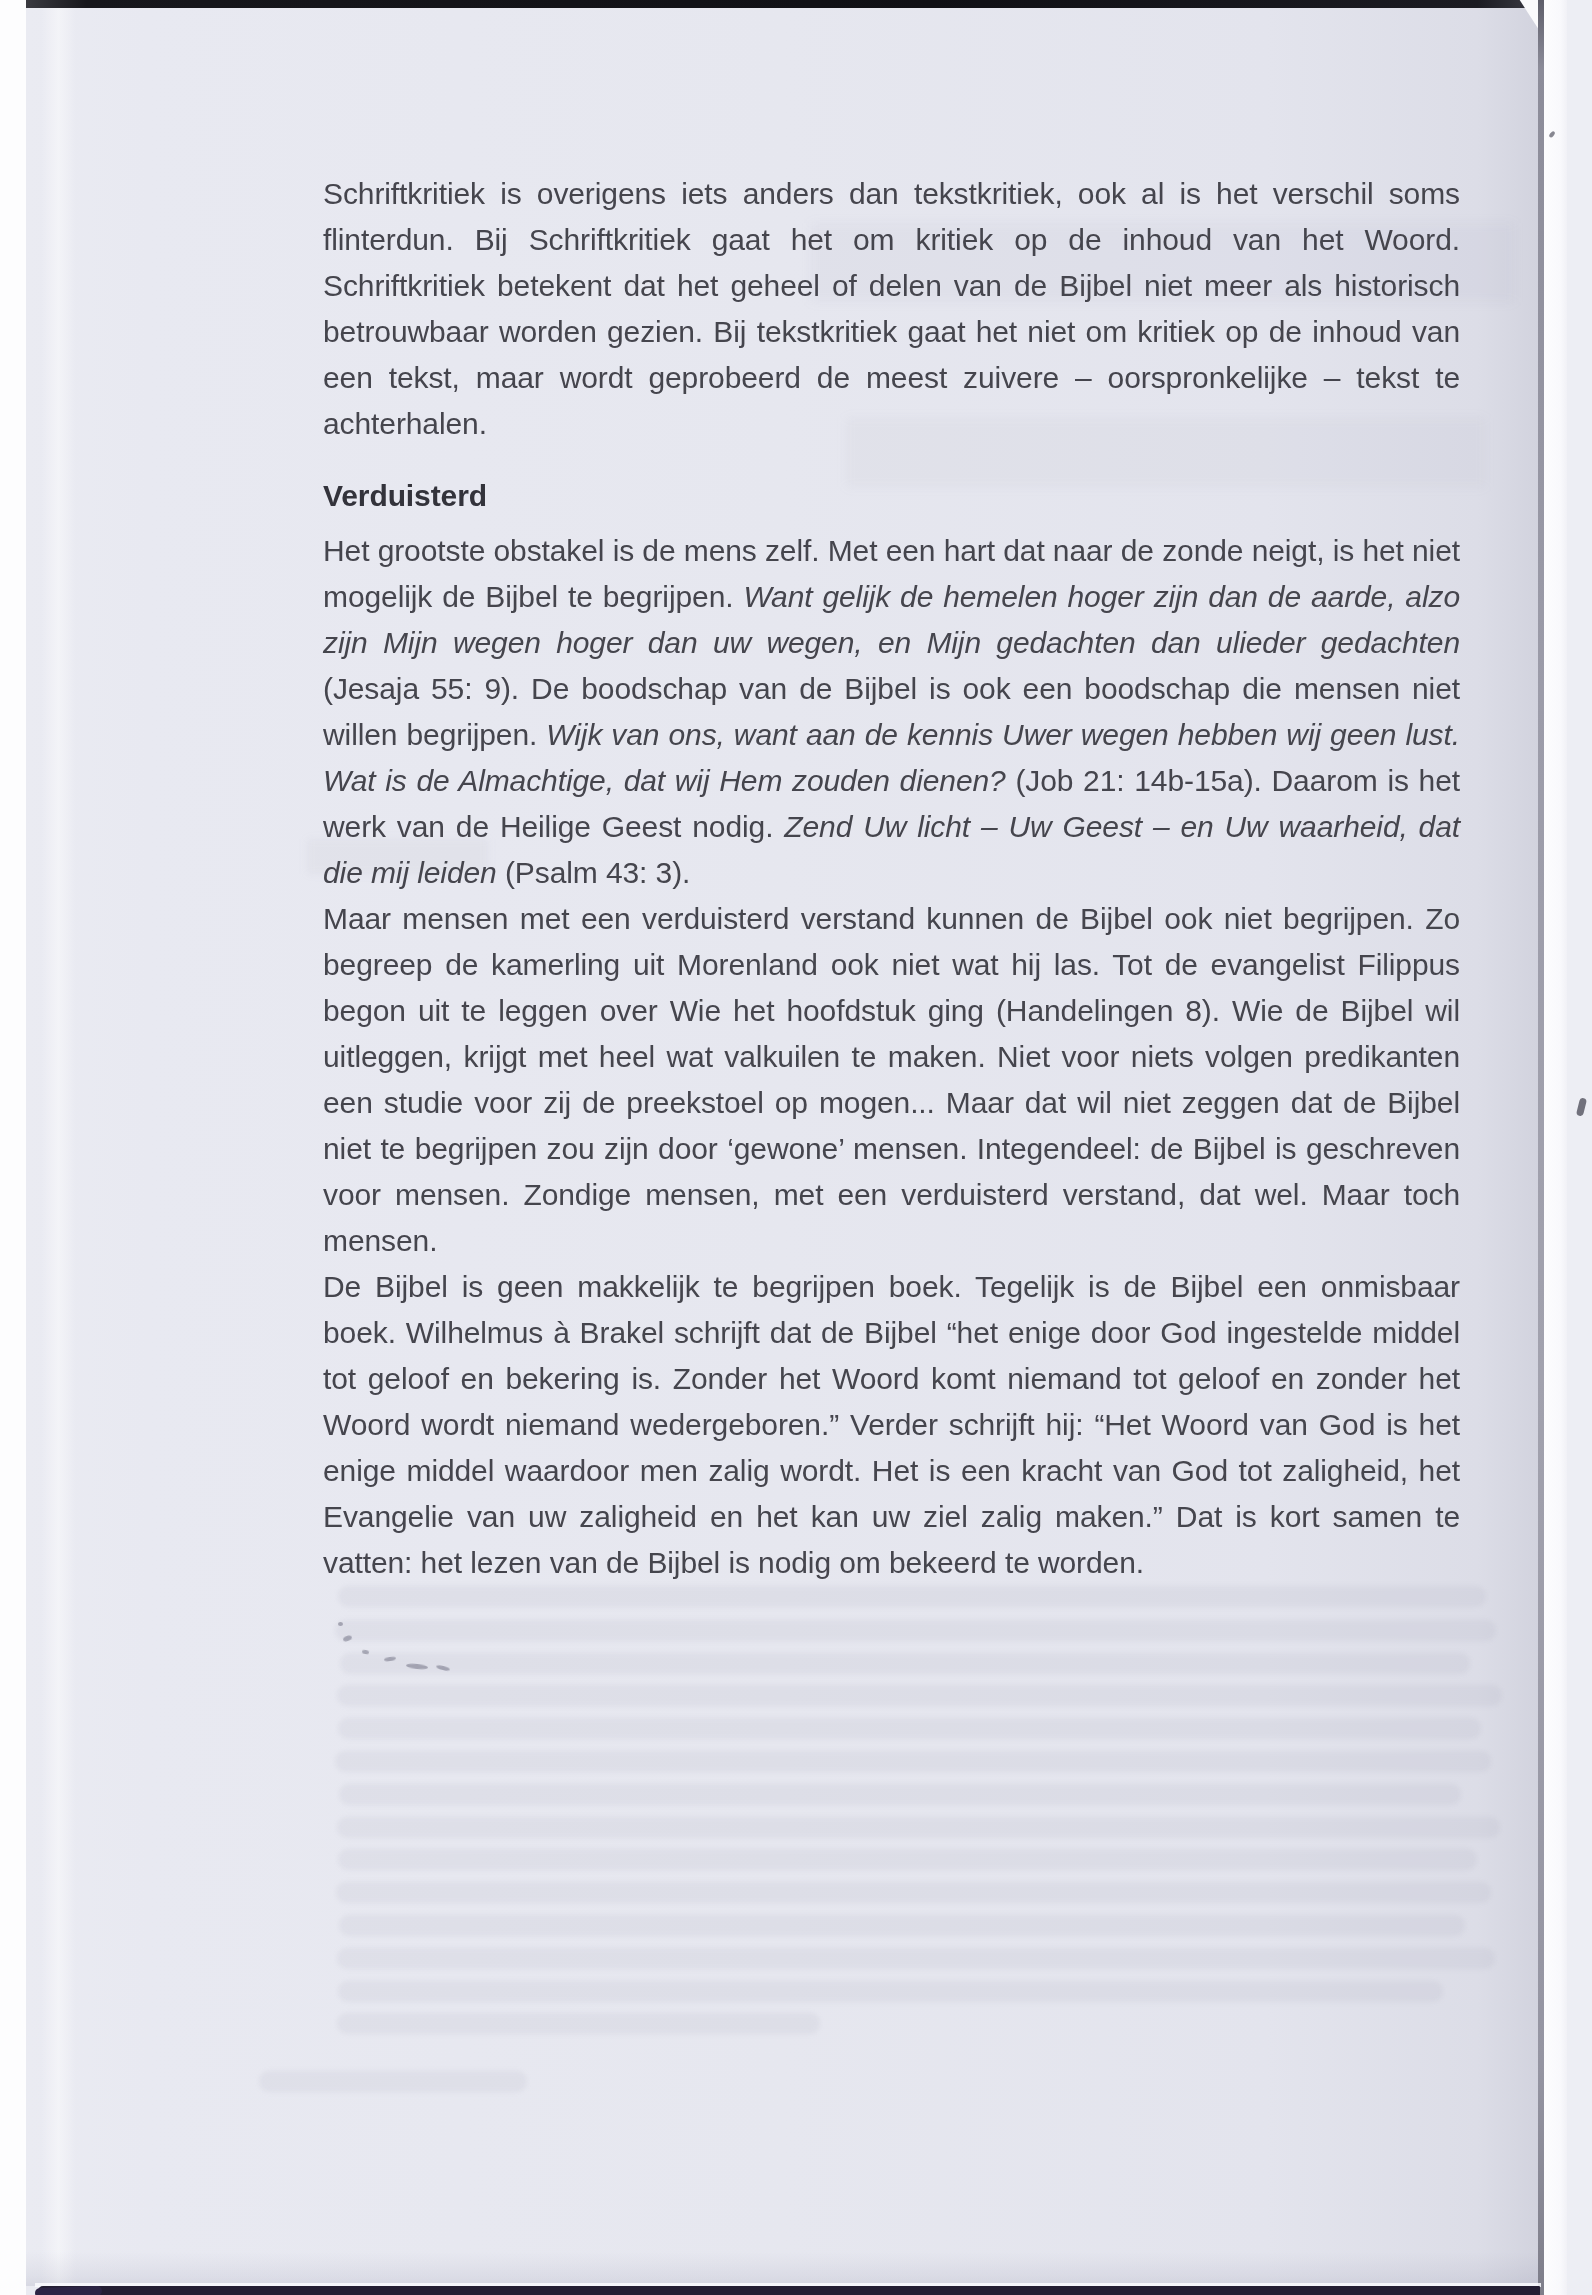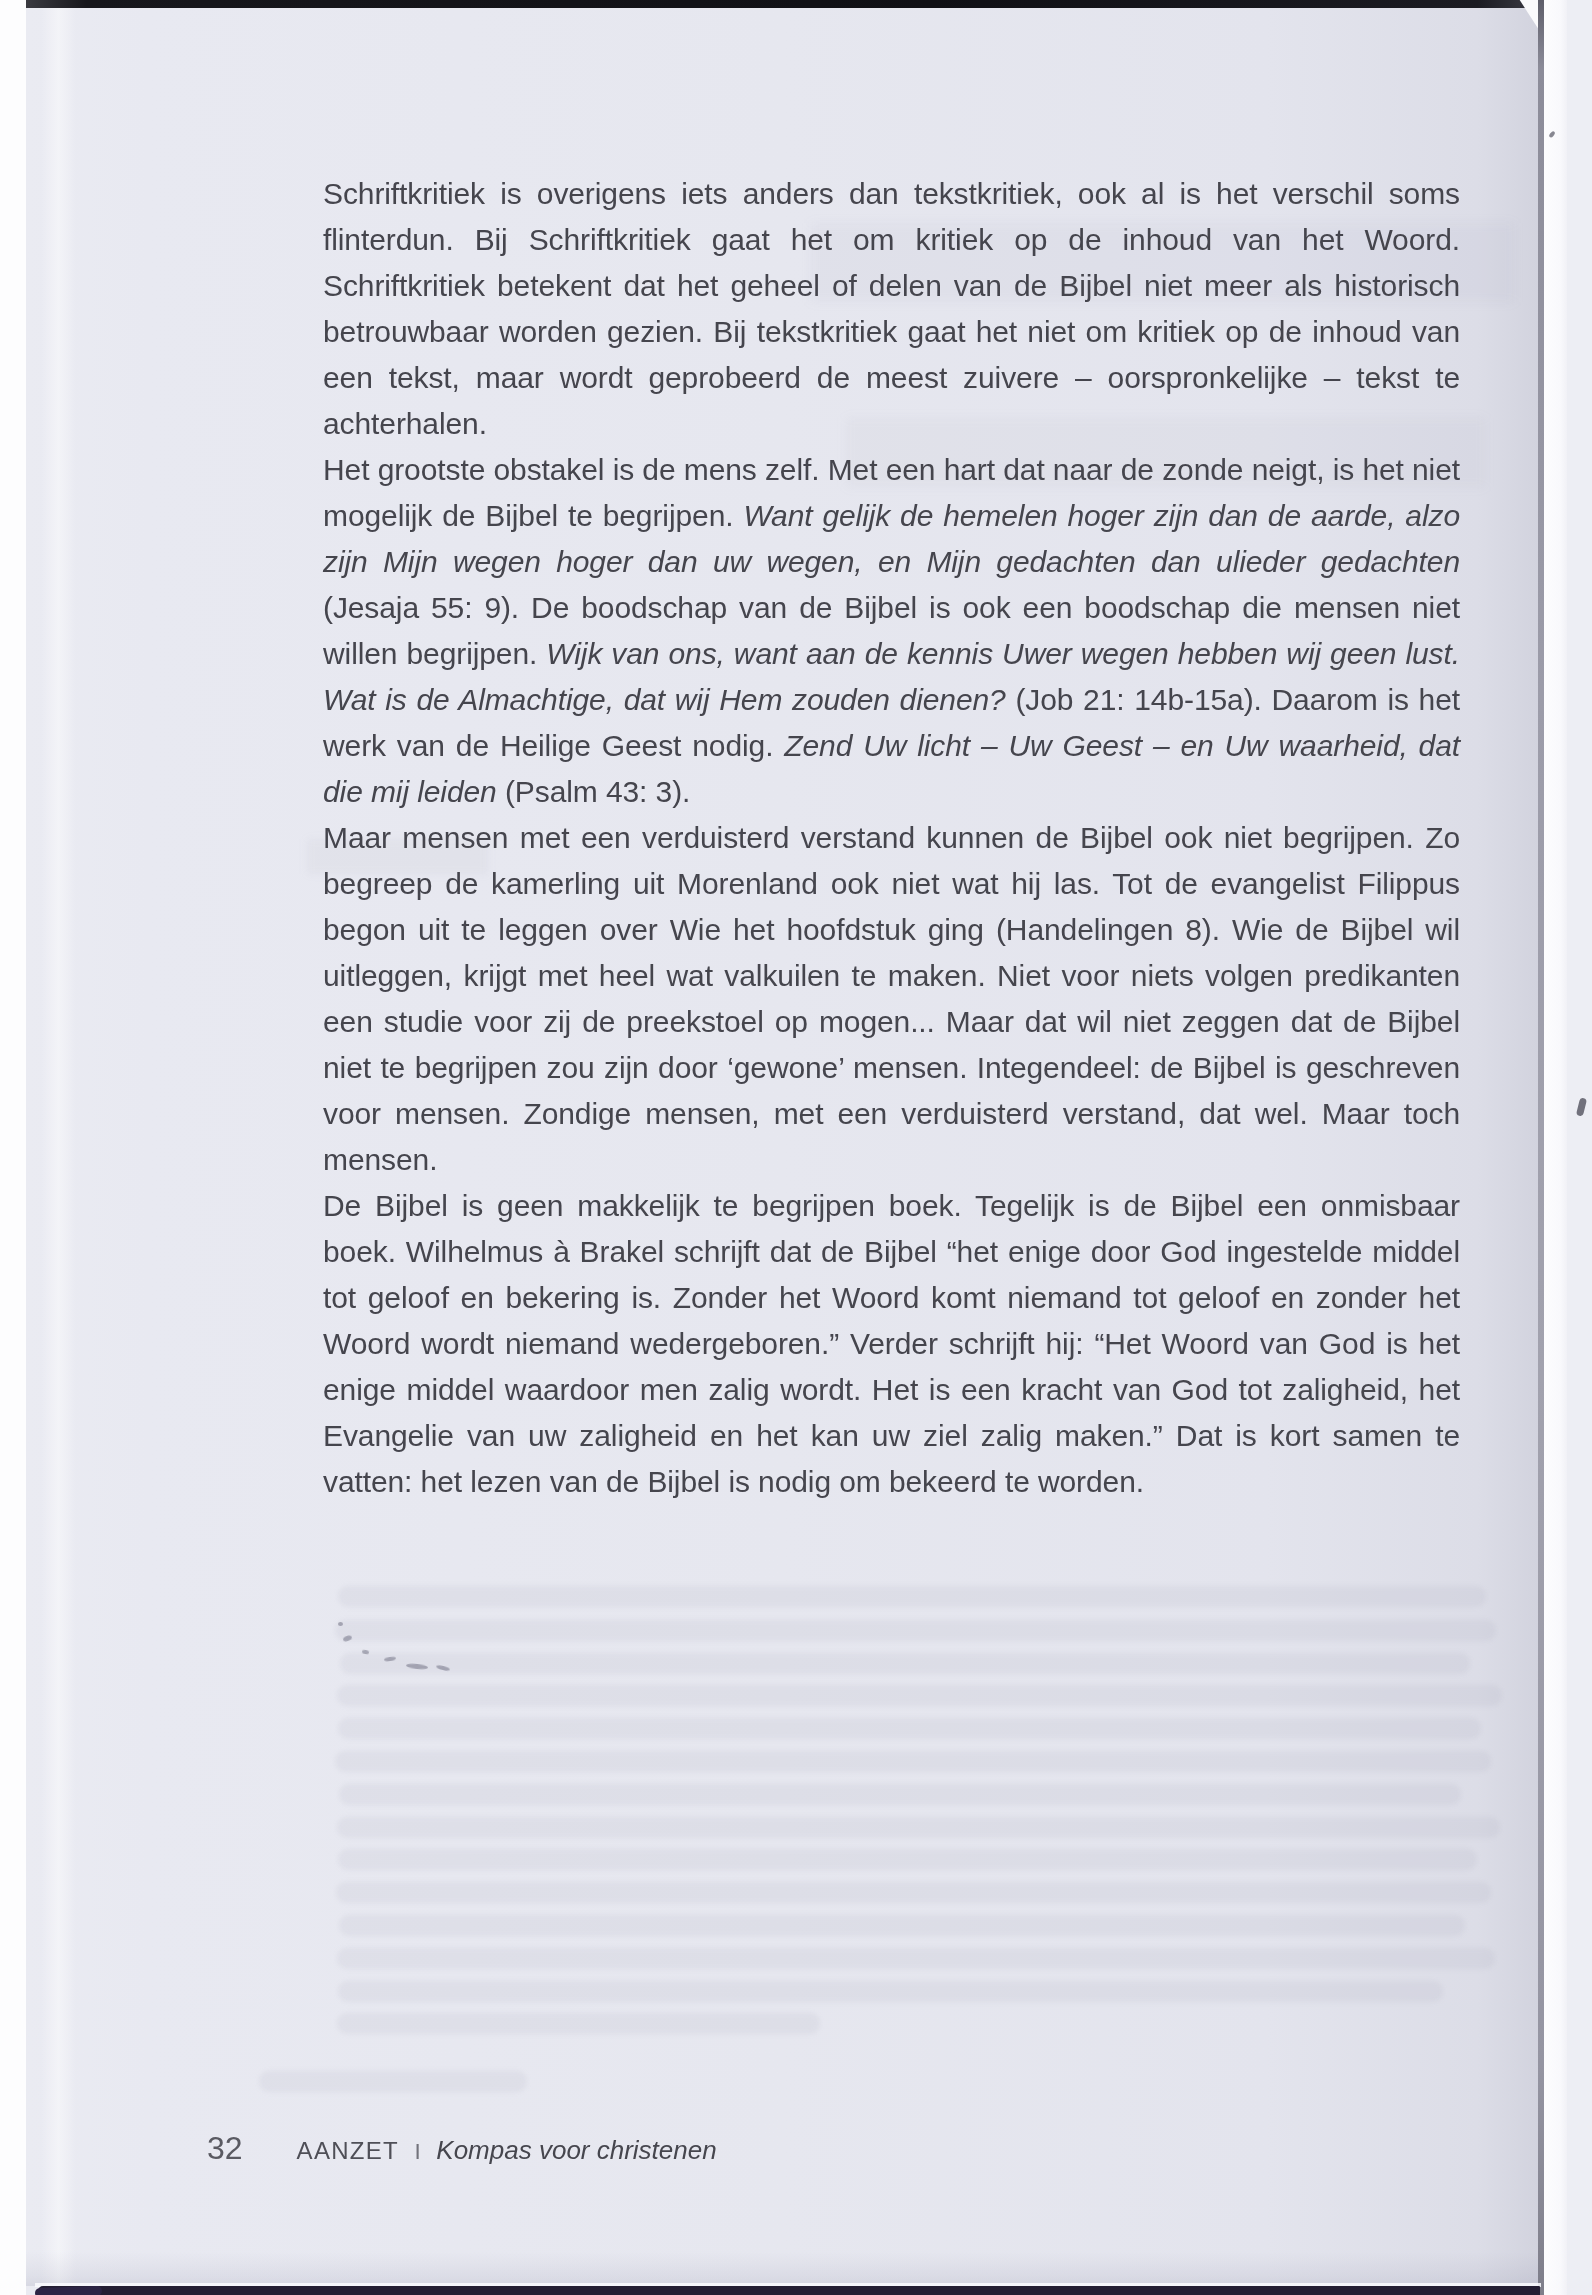--- a/index.html
+++ b/index.html
@@ -116,31 +116,26 @@
       <div class="pencil-dot" style="left: 343px; top: 1636px; width: 8.6px; height: 5.2px; transform: rotate(-20deg);"></div>
       <div class="pencil-dot" style="left: 362px; top: 1650px; width: 7px; height: 4.3px; transform: rotate(10deg);"></div>
       <div class="pencil-dot" style="left: 384px; top: 1657px; width: 12px; height: 4.3px; transform: rotate(-8deg);"></div>
       <div class="pencil-dot" style="left: 406px; top: 1664px; width: 22.4px; height: 5.2px; transform: rotate(6deg);"></div>
       <div class="pencil-dot" style="left: 436px; top: 1666px; width: 14px; height: 4.3px; transform: rotate(14deg);"></div>
       <div class="pencil-dot" style="left: 338px; top: 1622px; width: 5.2px; height: 4.3px; transform: rotate(0deg);"></div>
     </div>
 
   <div class="content" id="body-text">
       <p><span>Schriftkritiek is overigens iets anders dan tekstkritiek, ook al is het verschil soms flinterdun. Bij Schriftkritiek gaat het om kritiek op de inhoud van het Woord. Schriftkritiek betekent dat het geheel of delen van de Bijbel niet meer als historisch betrouwbaar worden gezien. Bij tekstkritiek gaat het niet om kritiek op de inhoud van een tekst, maar wordt geprobeerd de meest zuivere – oorspronkelijke – tekst te achterhalen.</span></p>
+      <div class="heading">Verduisterd</div>
       <p><span>Het grootste obstakel is de mens zelf. Met een hart dat naar de zonde neigt, is het niet mogelijk de Bijbel te begrijpen. </span><span class="it">Want gelijk de hemelen hoger zijn dan de aarde, alzo zijn Mijn wegen hoger dan uw wegen, en Mijn gedachten dan ulieder gedachten </span><span>(Jesaja 55: 9). De boodschap van de Bijbel is ook een boodschap die mensen niet willen begrijpen. </span><span class="it">Wijk van ons, want aan de kennis Uwer wegen hebben wij geen lust. Wat is de Almachtige, dat wij Hem zouden dienen? </span><span>(Job 21: 14b-15a). Daarom is het werk van de Heilige Geest nodig. </span><span class="it">Zend Uw licht – Uw Geest – en Uw waarheid, dat die mij leiden </span><span>(Psalm 43: 3).</span></p>
       <p><span>Maar mensen met een verduisterd verstand kunnen de Bijbel ook niet begrijpen. Zo begreep de kamerling uit Morenland ook niet wat hij las. Tot de evangelist Filippus begon uit te leggen over Wie het hoofdstuk ging (Handelingen 8). Wie de Bijbel wil uitleggen, krijgt met heel wat valkuilen te maken. Niet voor niets volgen predikanten een studie voor zij de preekstoel op mogen... Maar dat wil niet zeggen dat de Bijbel niet te begrijpen zou zijn door ‘gewone’ mensen. Integendeel: de Bijbel is geschreven voor mensen. Zondige mensen, met een verduisterd verstand, dat wel. Maar toch mensen.</span></p>
       <p><span>De Bijbel is geen makkelijk te begrijpen boek. Tegelijk is de Bijbel een onmisbaar boek. Wilhelmus à Brakel schrijft dat de Bijbel “het enige door God ingestelde middel tot geloof en bekering is. Zonder het Woord komt niemand tot geloof en zonder het Woord wordt niemand wedergeboren.” Verder schrijft hij: “Het Woord van God is het enige middel waardoor men zalig wordt. Het is een kracht van God tot zaligheid, het Evangelie van uw zaligheid en het kan uw ziel zalig maken.” Dat is kort samen te vatten: het lezen van de Bijbel is nodig om bekeerd te worden.</span></p>
     </div>
 
-  <div class="footer">
-    <span class="page-number">32</span>
-    <span class="imprint">AANZET</span>
-    <span class="separator">I</span>
-    <span class="series">Kompas voor christenen</span>
-  </div>
 
   <div class="top-bar"></div>
   <div class="corner-fold"></div>
   <div class="page-edge"></div>
   <div class="strip-right-white"></div>
   <div class="bottom-shadow"></div>
   <div class="bottom-highlight"></div>
   <div class="bottom-bar"></div>
   <div class="bottom-bar-blob"></div>
   <div class="stray-mark"></div>

